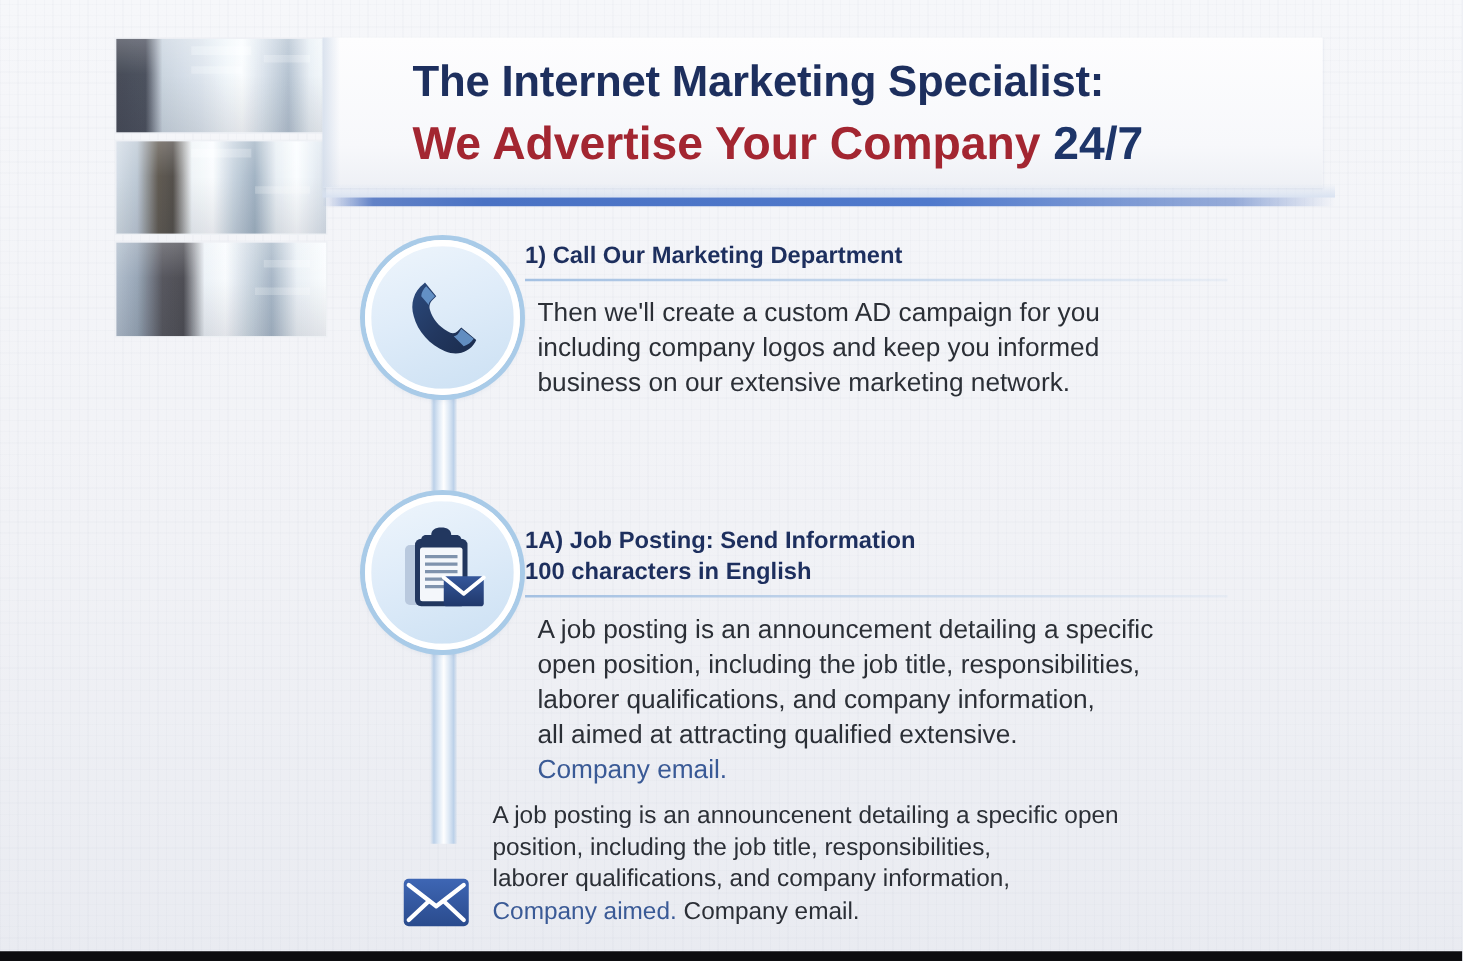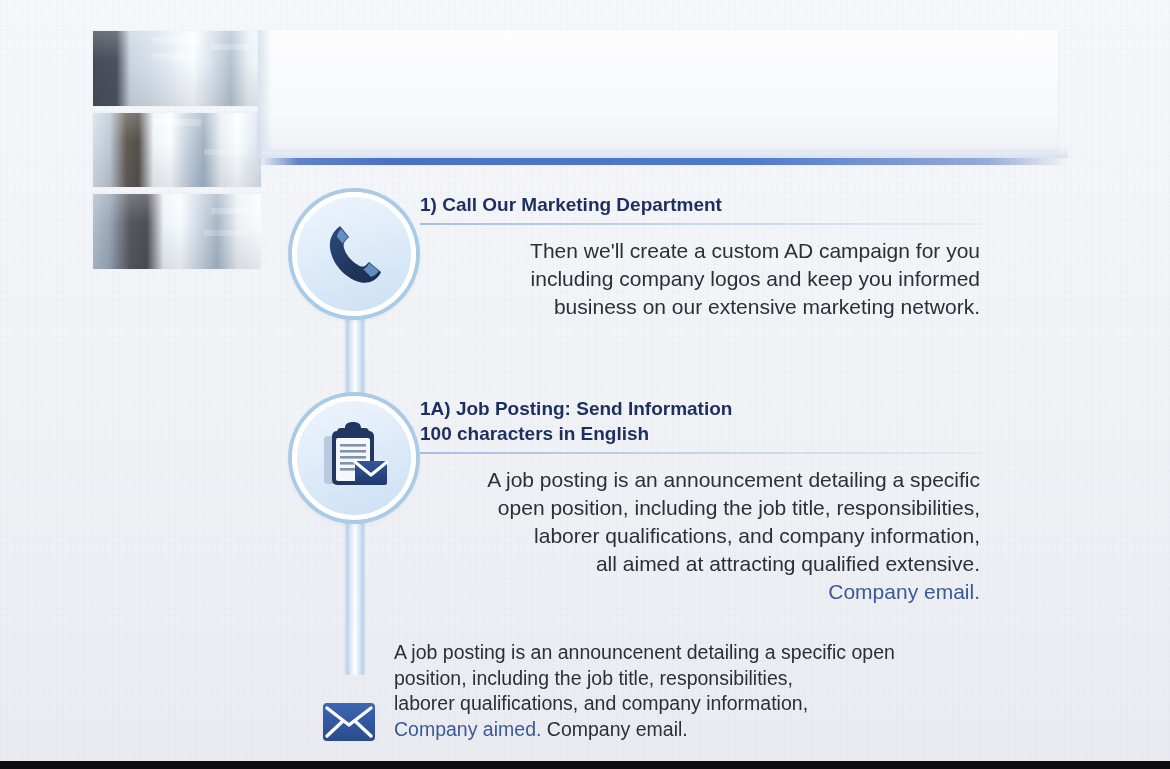--- a/index.html
+++ b/index.html
@@ -232,37 +232,36 @@
     top: 0;
     width: 560px;
   }
   .step-heading {
     font-size: 19px;
     font-weight: 700;
     color: #1d2f5e;
     line-height: 1.32;
     white-space: nowrap;
   }
-  .step-heading.two-line { white-space: normal; }
+  .step-heading.two-line { white-space: normal; margin-top: 24px; }
   .heading-rule {
     margin-top: 6px;
     height: 2px;
     width: 562px;
     background: linear-gradient(90deg,
       rgba(160,190,225,0.95) 0%,
       rgba(186,207,232,0.75) 55%,
       rgba(200,216,236,0.25) 100%);
   }
   .step-para {
     margin-top: 12px;
     margin-left: 10px;
     font-size: 21px;
     line-height: 1.33;
     color: #2b2f36;
-    text-align: right;
   }
   .step-para .line { white-space: nowrap; }
   .email-link { color: #3a5a96; }
 
   
   .footer-note {
     position: absolute;
     left: 322px;
     top: 640px;
     width: 640px;
@@ -300,20 +299,27 @@
       <span class="strip s4"></span>
     </div>
     <div class="photo photo-3">
       <span class="strip s3"></span>
       <span class="strip s4"></span>
     </div>
   </div>
 
   <div class="header-banner">
     <span class="glass-edge"></span>
+    <div class="header-text">
+      <div class="title-line-1">The Internet Marketing Specialist:</div>
+      <div class="title-line-2">
+        <span class="title-red">We Advertise Your Company</span>
+        <span class="title-blue">24/7</span>
+      </div>
+    </div>
   </div>
   <div class="blue-rule-glow"></div>
   <div class="blue-rule"></div>
 
   <div class="connector"></div>
 
   <div class="step step-1">
     <div class="icon-badge">
       <svg width="74" height="74" viewBox="0 0 74 74" aria-hidden="true">
         <defs>

